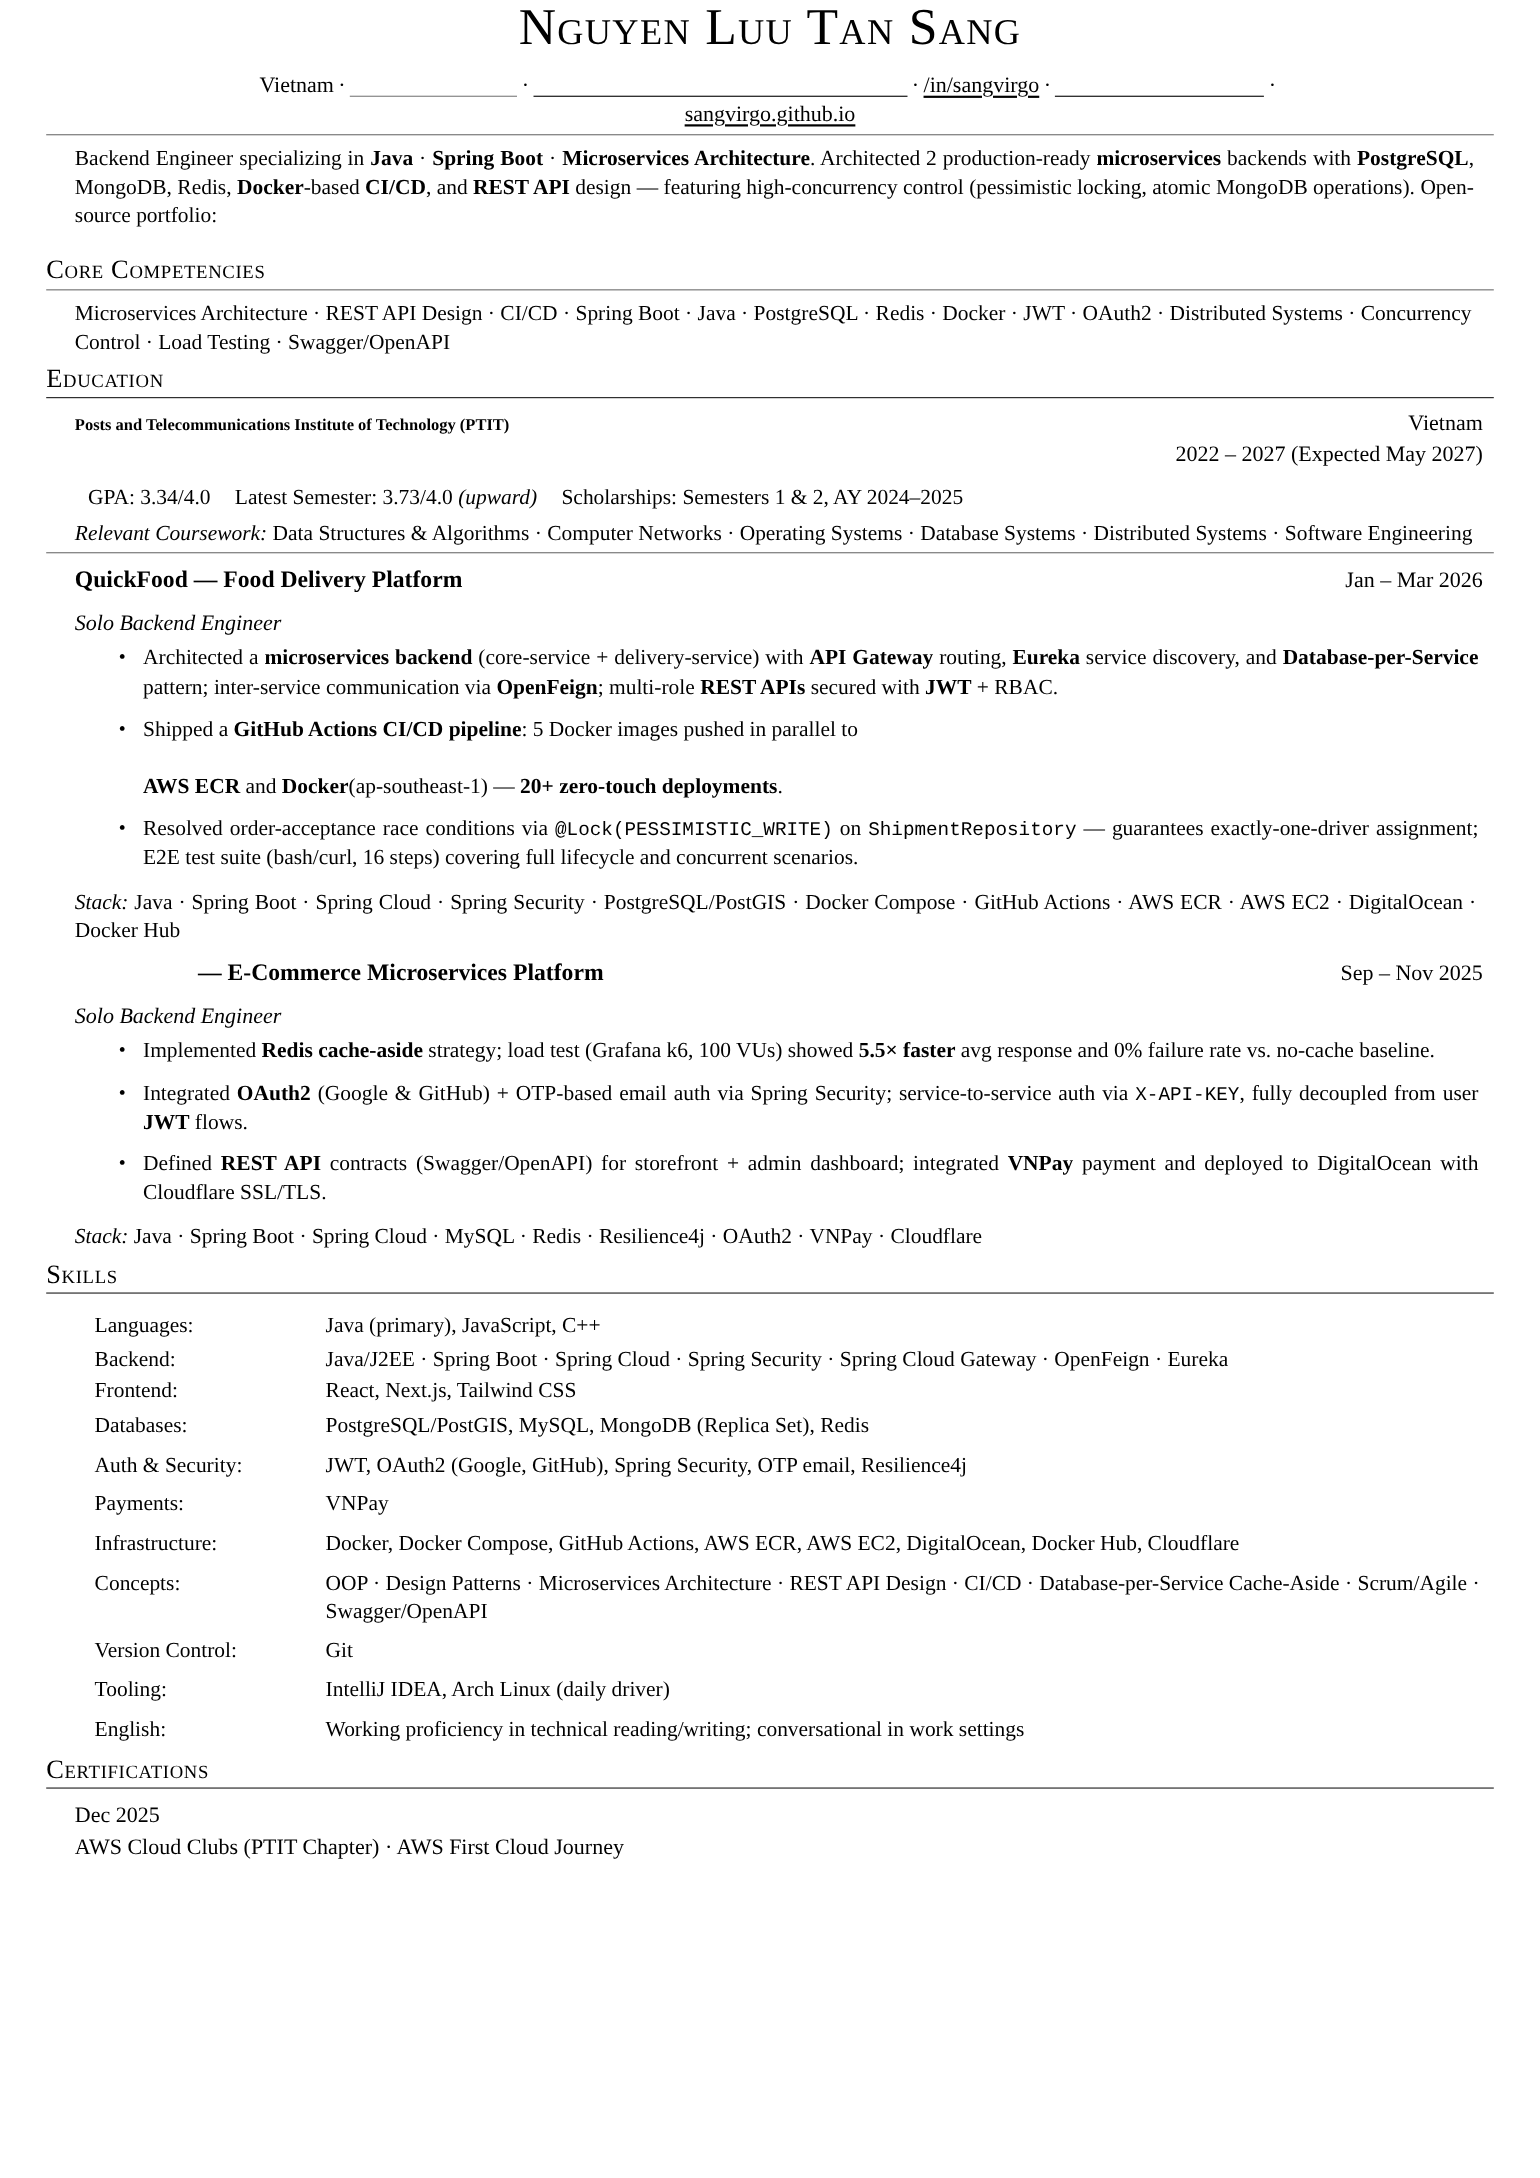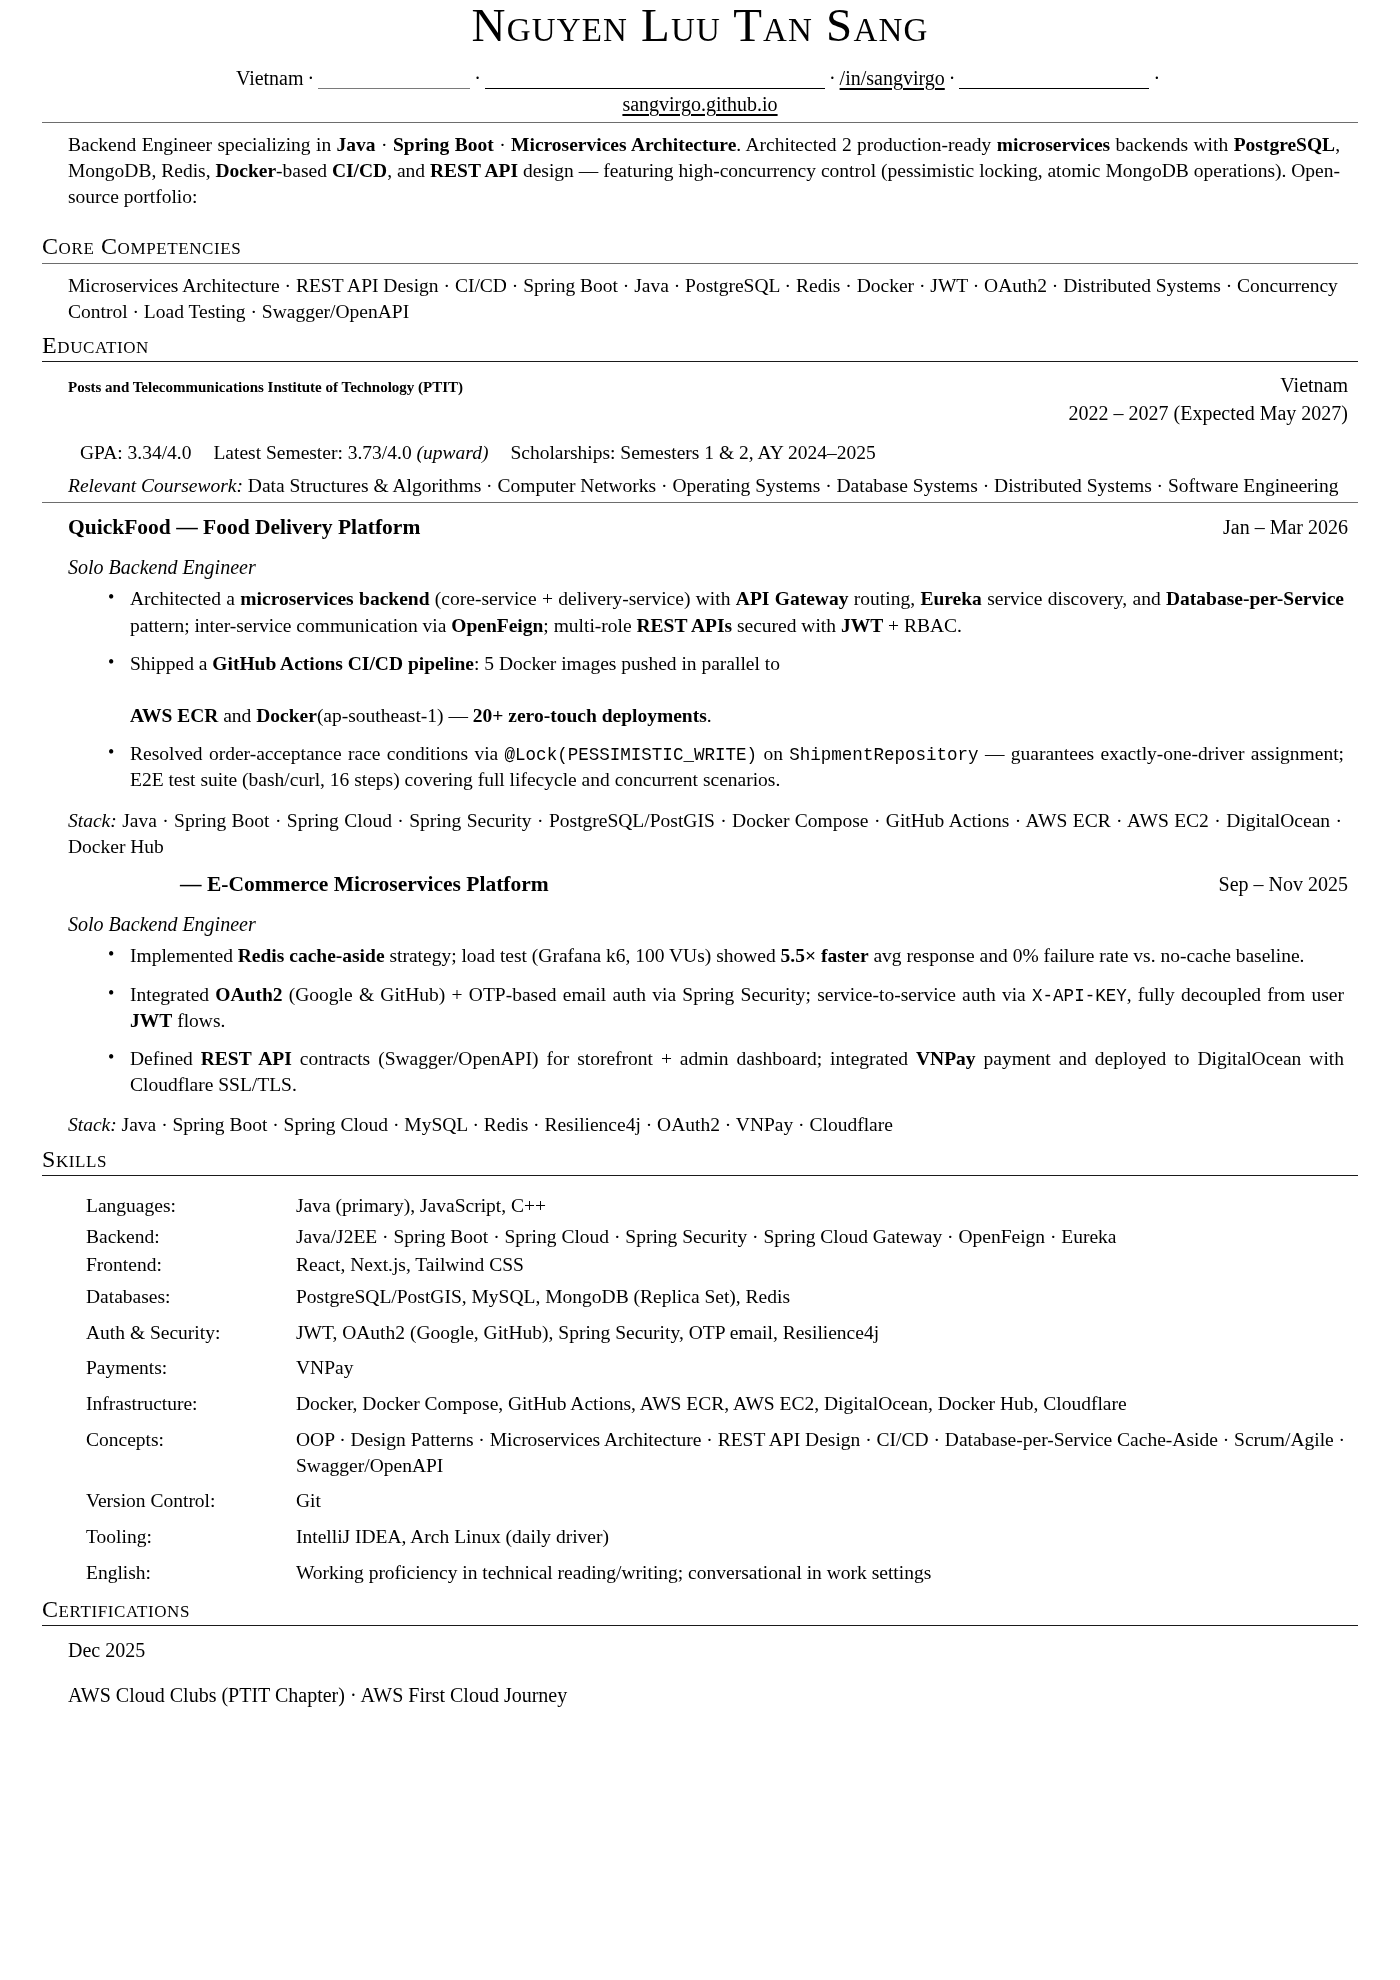--- a/index.html
+++ b/index.html
@@ -162,21 +162,21 @@
   
   .cert { padding: 0 10px 0 26px; margin-top: 11px; }
   .cert-line1 {
     display: flex;
     justify-content: space-between;
     align-items: baseline;
   }
   .cert-title { font-size: 21px; }
   .cert-title b { font-weight: 700; }
   .cert-date { font-size: 20px; }
-  .cert-sub { margin-top: 18px; font-size: 20px; }
+  .cert-sub { margin-top: 2px; font-size: 20px; }
 </style>
 </head>
 <body>
 
 <div class="page">
 
   <div class="name">Nguyen Luu Tan Sang</div>
 
   <div class="contact">
     <span>Vietnam</span><span class="sep">·</span><span class="blank-lnk blank-phone"></span><span class="sep">·</span><span class="blank-lnk blank-email"></span><span class="sep">·</span><a class="lnk" href="#">/in/sangvirgo</a><span class="sep">·</span><span class="blank-lnk blank-gh"></span><span class="sep">·</span>

